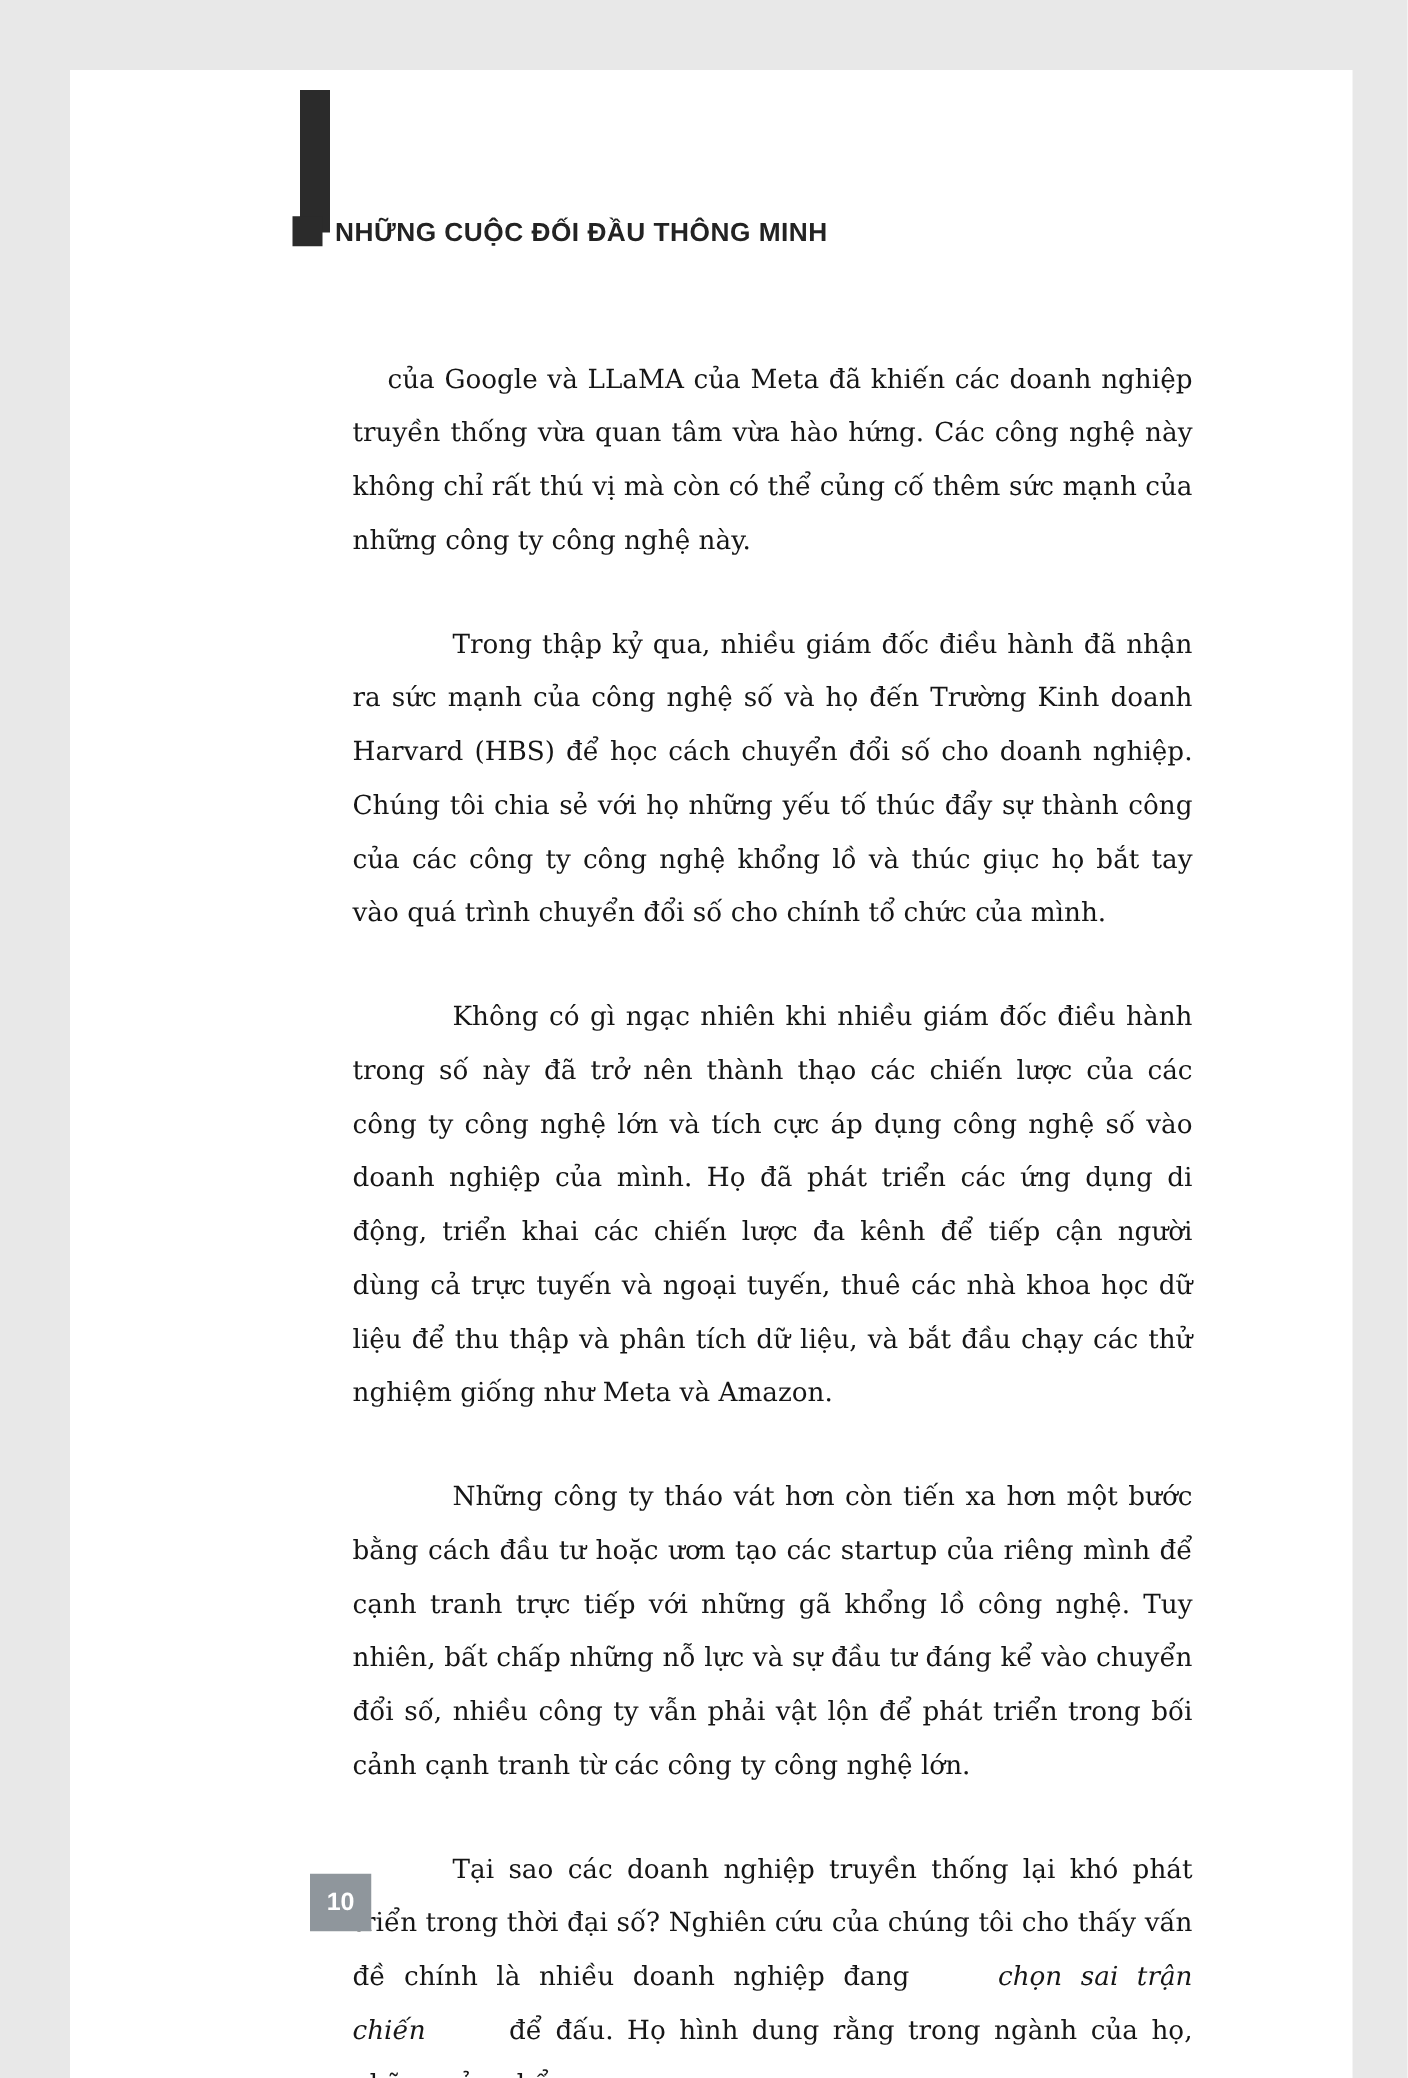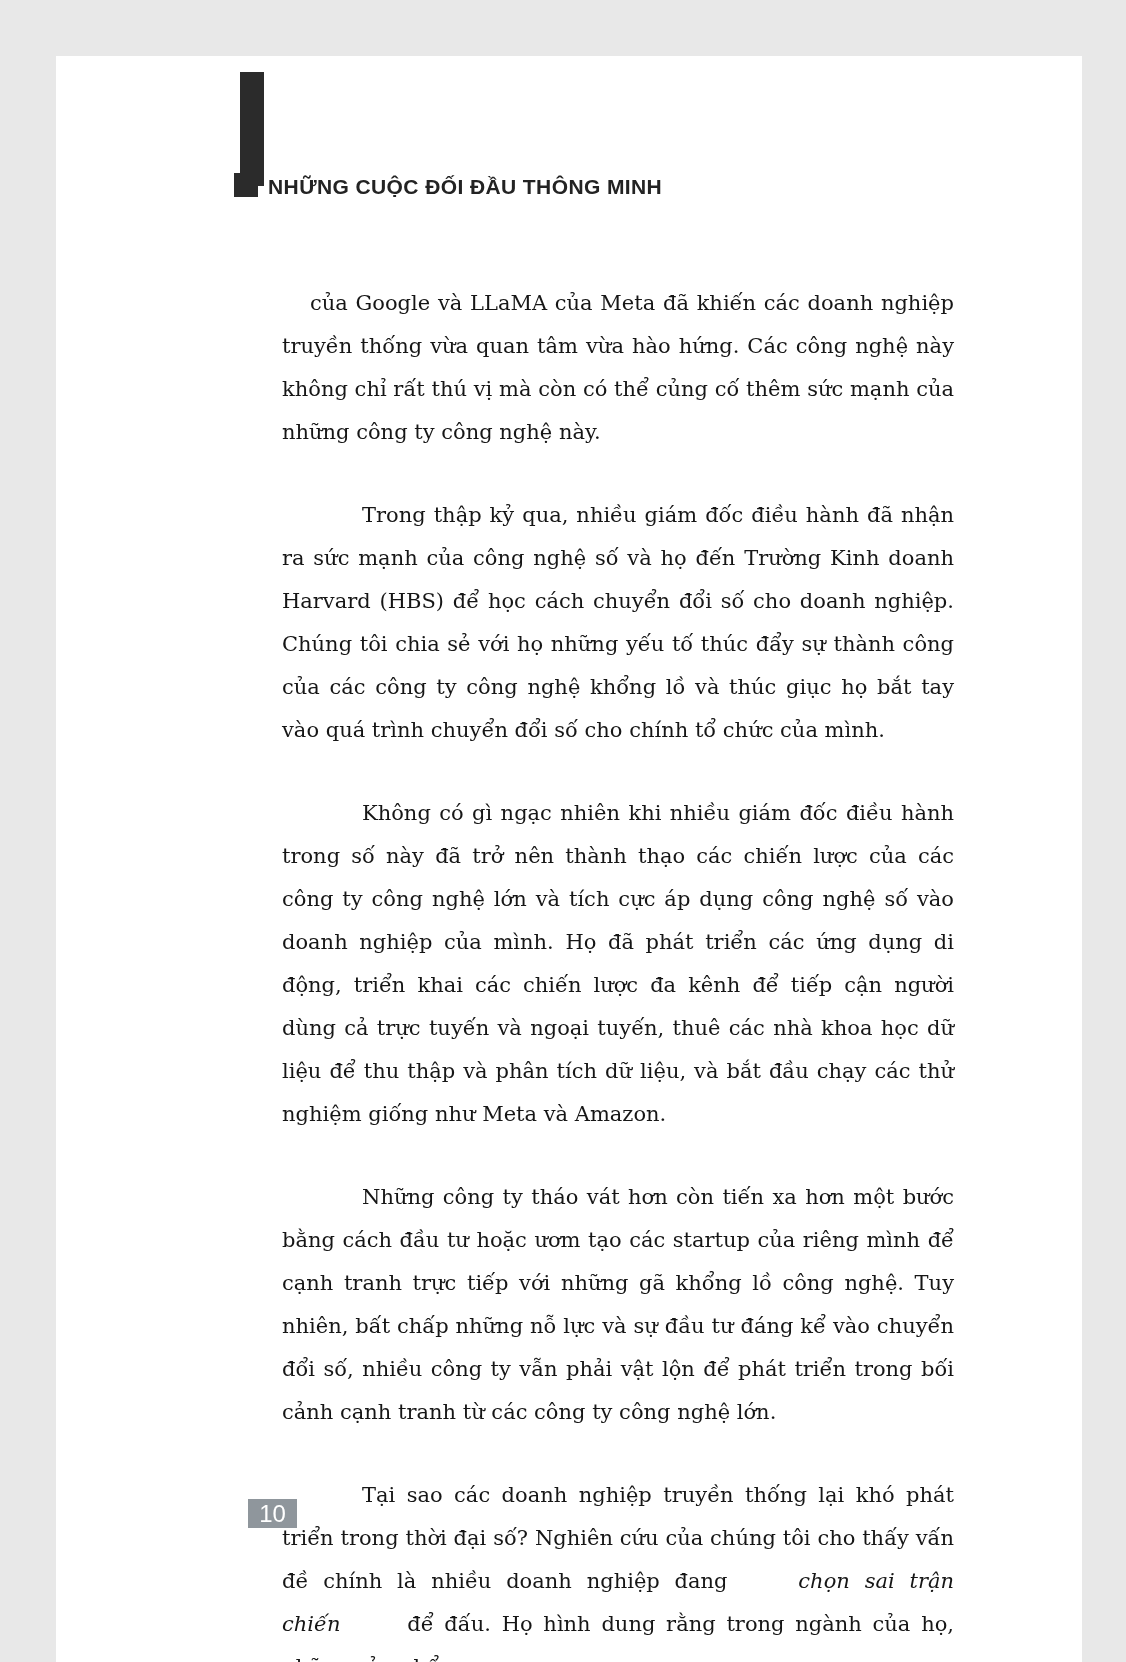--- a/index.html
+++ b/index.html
@@ -51,28 +51,29 @@
     text-align: justify;
   }
   .para { margin-bottom: 3px; }
   .para.indent { text-indent: 52px; }
   .para em { }
   .page-number-box {
     position: absolute;
     left: 176px;
     top: 1427px;
     width: 49px;
-    height: 29px;
+    height: 46px;
     background: #8f969c;
     color: #ffffff;
     font-family: "Liberation Sans", "DejaVu Sans", sans-serif;
-    font-size: 24px;
+    font-size: 20px;
     display: flex;
     align-items: center;
     justify-content: center;
+    font-weight: bold;
   }
 </style>
 </head>
 <body>
 
 <div class="page">
 
   <div class="header-rule" style="background: rgb(43, 43, 43);"></div>
   <div class="header-bullet" style="background: rgb(43, 43, 43);"></div>
   <div class="running-header" style="color: rgb(35, 35, 35);">NHỮNG CUỘC ĐỐI ĐẦU THÔNG MINH</div>

